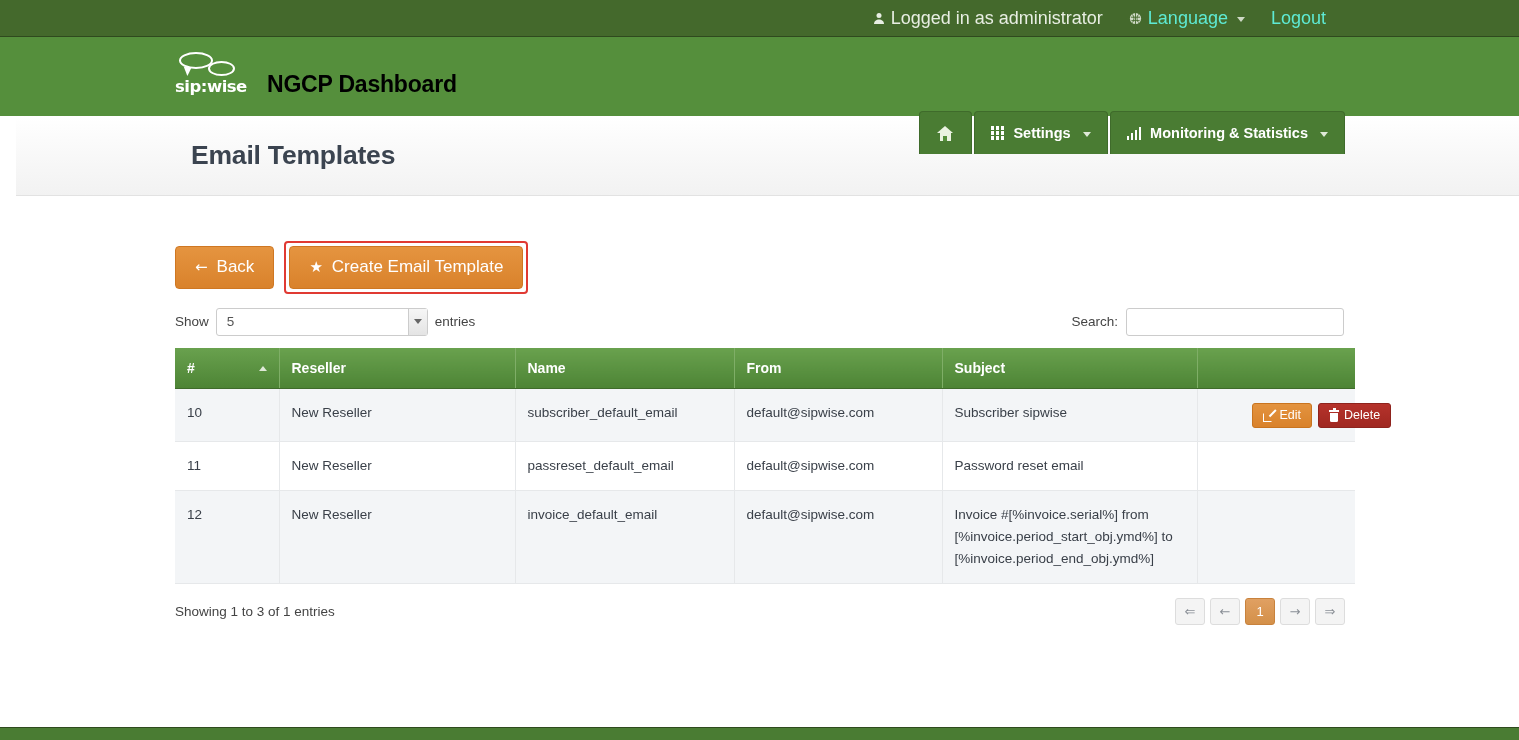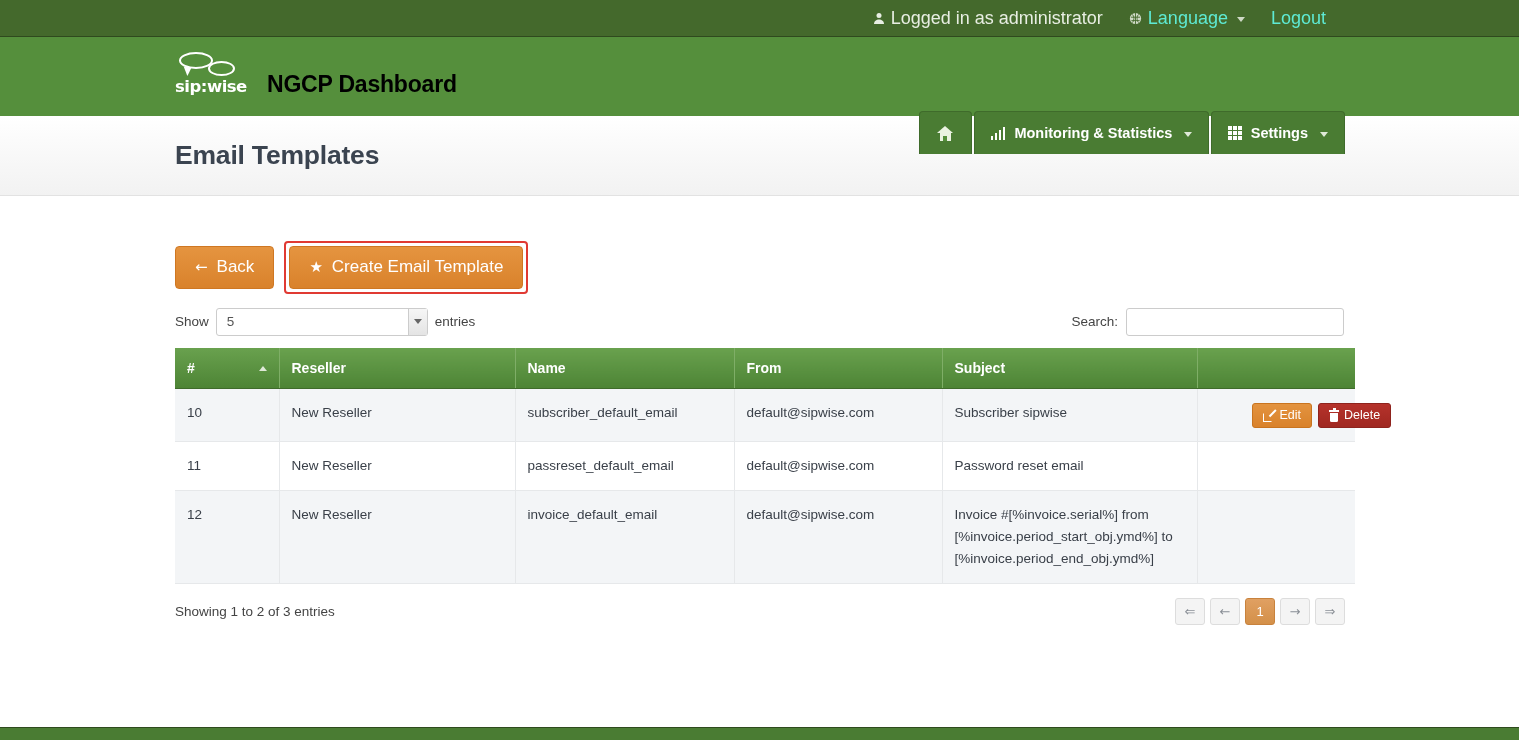--- a/index.html
+++ b/index.html
@@ -152,20 +152,21 @@
     position: absolute; left: 6.5px; top: 10px; width: 4px; height: 5px; background: #558f3c;
   }
 
   
   #titleband {
     height: 80px;
     background: linear-gradient(to bottom, #ffffff 0%, #f2f2f2 100%);
     border-bottom: 1px solid #e2e2e2;
     display: flex;
     align-items: center;
+    margin-left: 16px;
   }
   #page-title {
     margin-left: 175px;
     font-size: 26.5px;
     font-weight: 700;
     color: #3b4450;
     letter-spacing: -0.2px;
   }
 
   
@@ -408,42 +409,42 @@
 
   <div id="topnav">
     <div class="navbtn icon-only">
       <span class="ico-home">
         <span class="roof"></span>
           <span class="body"></span>
           <span class="door"></span>
       </span>
     </div>
     <div class="navbtn">
+      <span class="ico-grid">
+          <i></i>
+          <i></i>
+          <i></i>
+          <i></i>
+          <i></i>
+          <i></i>
+          <i></i>
+          <i></i>
+          <i></i>
+        </span>
+      <span>Settings</span>
+      <span class="caret-dn" style="border-top-color:#dfe9d8"></span>
+    </div>
+    <div class="navbtn">
       <span class="ico-bars">
           <i></i>
           <i></i>
           <i></i>
           <i></i>
         </span>
       <span>Monitoring &amp; Statistics</span>
-      <span class="caret-dn" style="border-top-color:#dfe9d8"></span>
-    </div>
-    <div class="navbtn">
-      <span class="ico-grid">
-          <i></i>
-          <i></i>
-          <i></i>
-          <i></i>
-          <i></i>
-          <i></i>
-          <i></i>
-          <i></i>
-          <i></i>
-        </span>
-      <span>Settings</span>
       <span class="caret-dn" style="border-top-color:#dfe9d8"></span>
     </div>
   </div>
 </div>
 
 <div id="titleband">
   <h1 id="page-title">Email Templates</h1>
 </div>
 
 <div id="content">
@@ -550,21 +551,21 @@
         <td>New Reseller</td>
         <td>invoice_default_email</td>
         <td>default@sipwise.com</td>
         <td>Invoice #[%invoice.serial%] from [%invoice.period_start_obj.ymd%] to [%invoice.period_end_obj.ymd%]</td>
         <td></td>
       </tr>
     </tbody>
   </table>
 
   <div id="tablefooter">
-    <span>Showing 1 to 2 of 3 entries</span>
+    <span>Showing 1 to 3 of 1 entries</span>
     <div id="paging">
       <span class="pgbtn">⇐</span>
       <span class="pgbtn">←</span>
       <span class="pgbtn active">1</span>
       <span class="pgbtn">→</span>
       <span class="pgbtn">⇒</span>
     </div>
   </div>
 
 </div>

